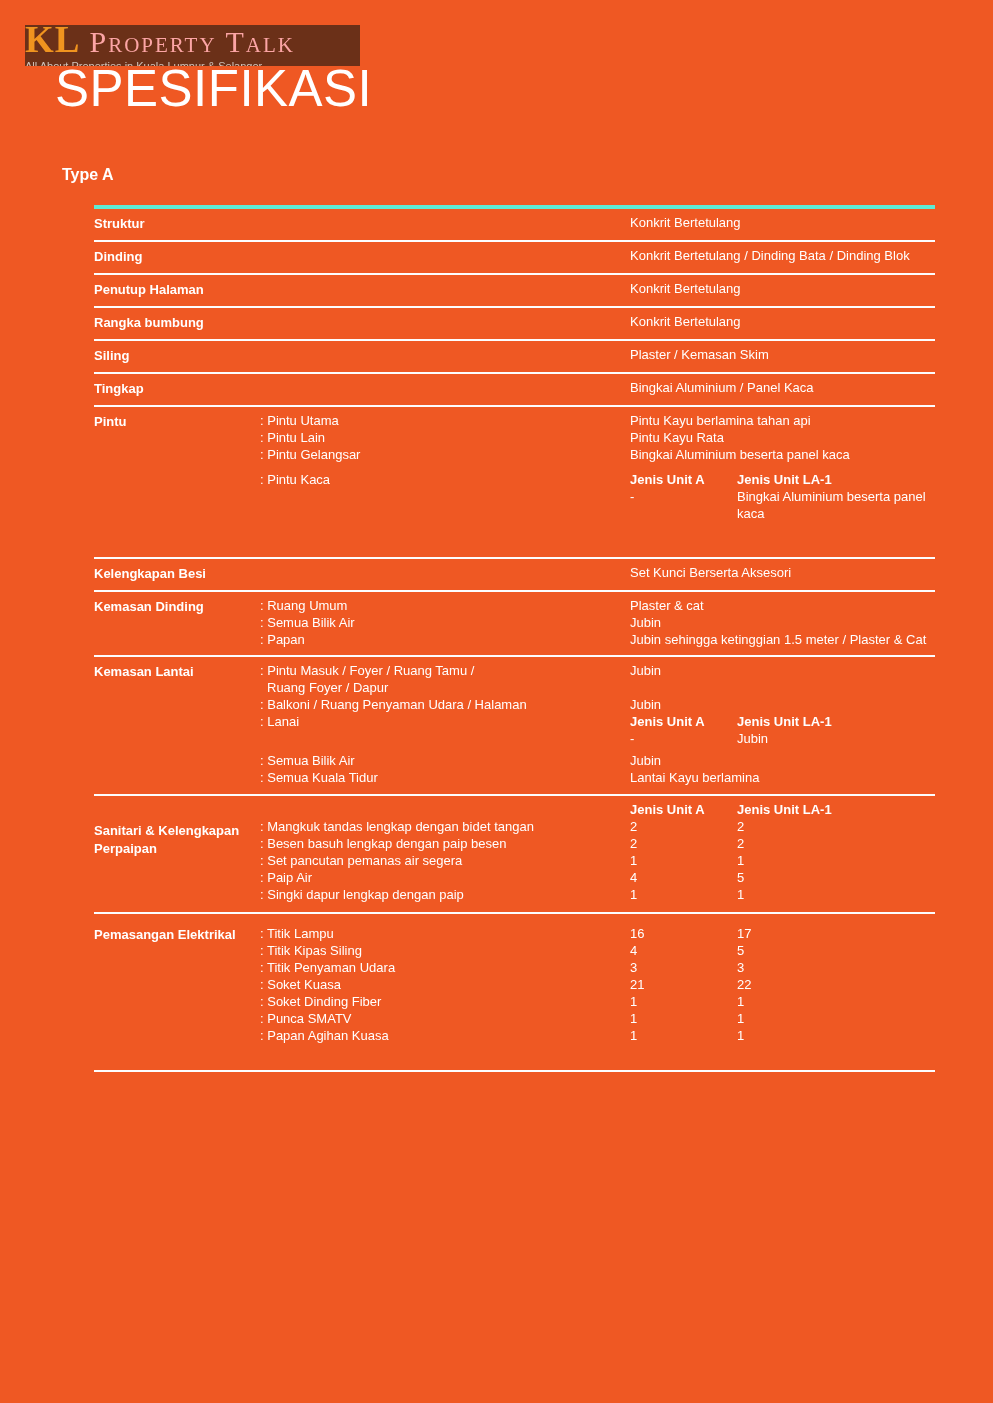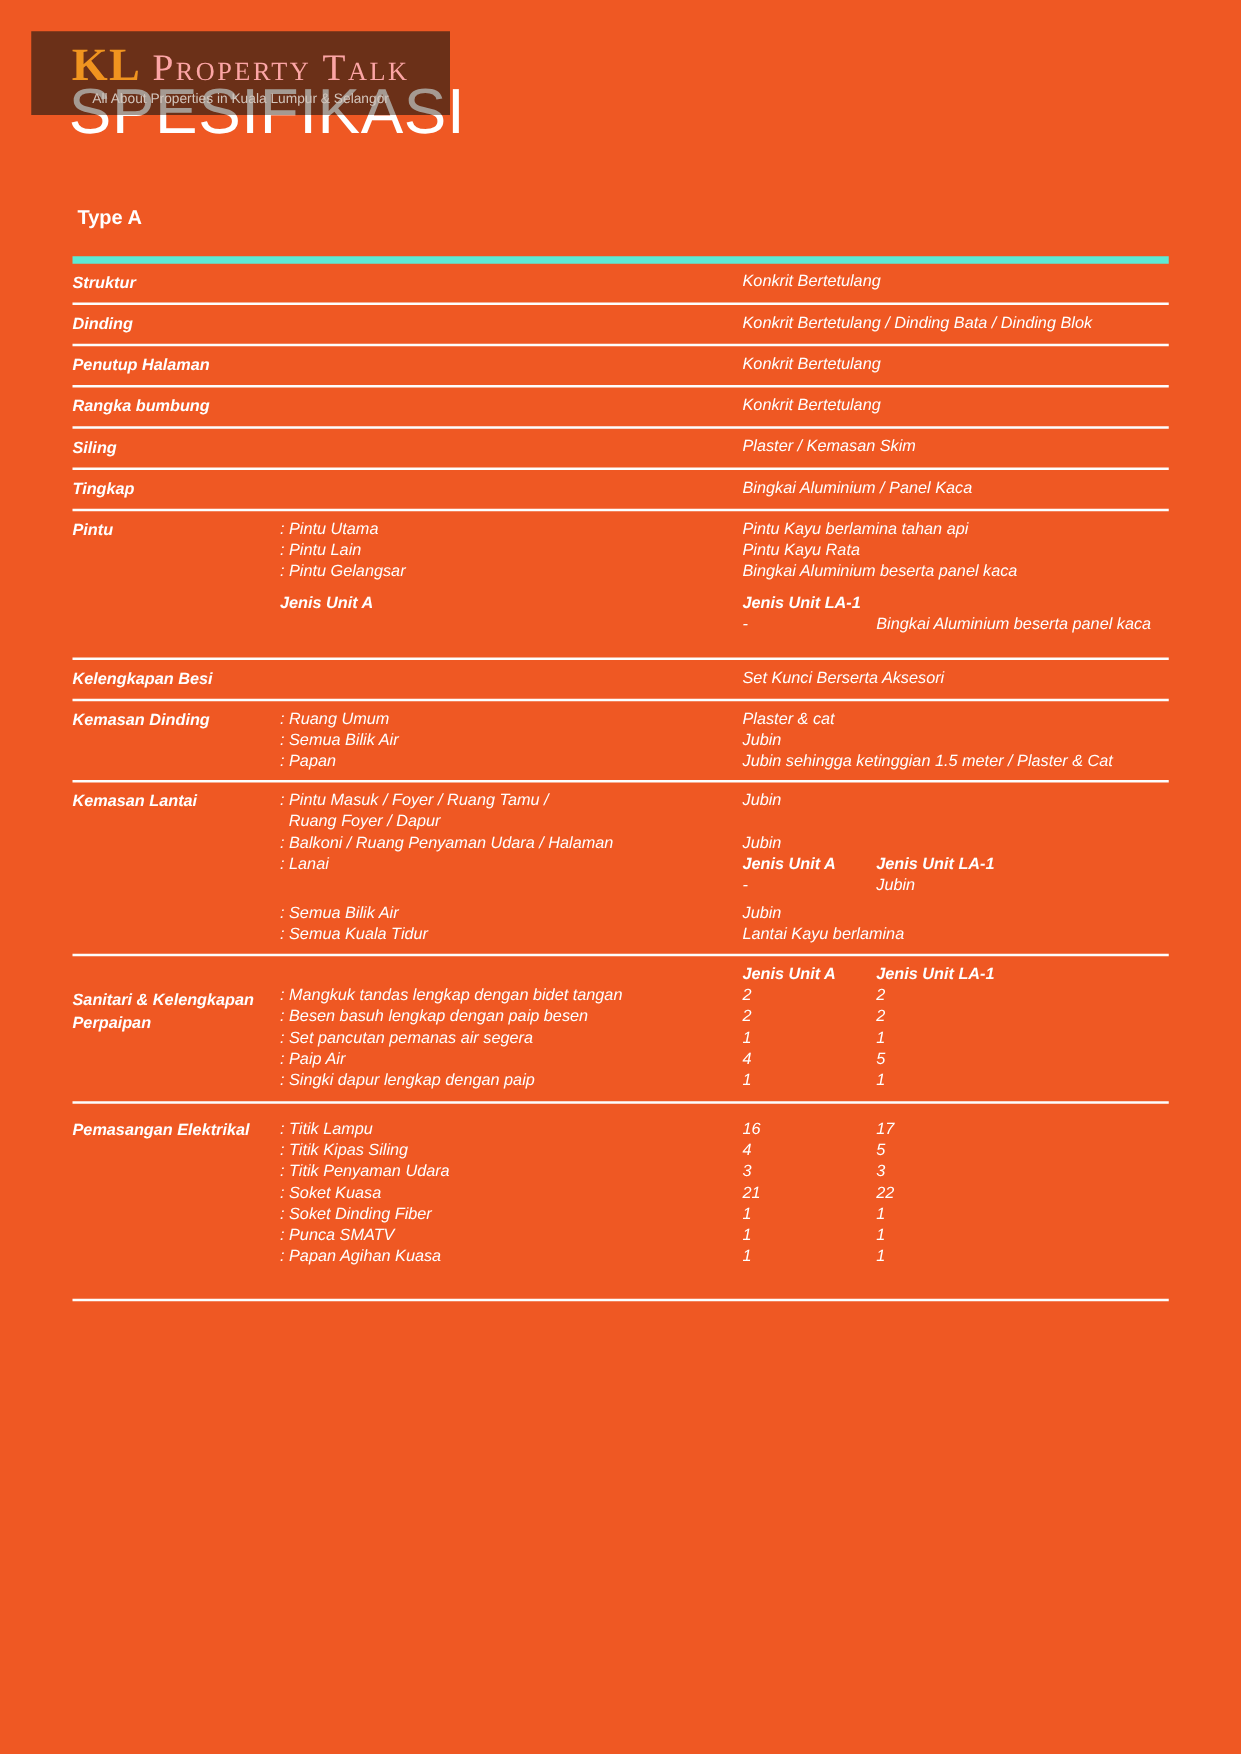--- a/index.html
+++ b/index.html
@@ -13,24 +13,24 @@
   }
 
   
   .header { position: relative; height: 152px; }
   .main-title {
     position: absolute; left: 55px; top: 63px; margin: 0;
     font-size: 51px; line-height: 1; font-weight: 400;
     letter-spacing: 0.5px; color: #fff; white-space: nowrap; z-index: 1;
   }
   .logo {
-    position: absolute; left: 25px; top: 25px; width: 335px; height: 67px;
+    position: absolute; left: 25px; top: 25px; width: 335px; height: 41px;
     background: var(--logo-band, #6B3018);
     z-index: 2; overflow: hidden;
-    display: flex; flex-direction: column; align-items: center; justify-content: center;
+    display: flex; flex-direction: column; justify-content: center;
   }
   .logo-ghost {
     position: absolute; left: 30px; top: 38px; z-index: 0;
     font-size: 51px; line-height: 1; letter-spacing: 0.5px;
     color: #A59A92; white-space: nowrap;
   }
   .logo-main { position: relative; z-index: 1; display: flex; align-items: baseline; gap: 9px; margin-top: 1px; }
   .logo-kl {
     font-family: "Liberation Serif", serif; font-weight: 700;
     font-size: 37px; line-height: 1; letter-spacing: 1px;
@@ -39,38 +39,38 @@
   .logo-pt {
     font-family: "Liberation Serif", serif; font-variant: small-caps;
     font-size: 30px; line-height: 1; letter-spacing: 2px; color: #fca5a5;
   }
   .logo-tagline { position: relative; z-index: 1; font-size: 11px; line-height: 12px; color: #D2C5BC; margin-top: 2px; }
 
   
   .type-title { margin: 14px 0 0 62px; font-size: 16px; font-weight: 700; }
 
   
-  .spec-table { margin: 21px 58px 0 58px; border-top: 6px solid #5eead4; font-size: 13px; font-style: italic; }
+  .spec-table { margin: 21px 58px 0 94px; border-top: 4px solid #5eead4; font-size: 13px; }
   .spec-section {
     display: grid; grid-template-columns: 166px 1fr;
     border-bottom: 2px solid #FDFDFD;
     padding: 5px 0 7px;
   }
   .sec-label { font-weight: 700; padding-top: 1px; }
   .lab-line { line-height: 18px; }
   .sec-label.label-offset { padding-top: 21px; }
   .spec-row { display: grid; grid-template-columns: 370px 107px 1fr; line-height: 17px; }
   .spec-row.gap { margin-top: 8px; }
   .spec-row.gap-sm { margin-top: 5px; }
   .cell.sub2 { padding-left: 7px; }
   .value-span { grid-column: 2 / 4; }
   .unit-header { font-weight: 700; }
 
   
-  [data-name="spec-section-pintu"] { padding-bottom: 19px; }
+  [data-name="spec-section-pintu"] { padding-bottom: 35px; }
   [data-name="spec-section-kemasan-lantai"] { padding-bottom: 8px; }
   [data-name="spec-section-sanitari-perpaipan"] { padding-bottom: 9px; }
   [data-name="spec-section-pemasangan-elektrikal"] { padding-top: 11px; padding-bottom: 26px; }
 </style>
 </head>
 <body>
 
 <div class="header" data-name="page-header">
   <h1 class="main-title" data-name="page-title">SPESIFIKASI</h1>
   <div class="logo" data-name="kl-property-talk-logo">
@@ -169,20 +169,23 @@
           </div>
           <div class="cell value-span" data-name="row-value">Pintu Kayu Rata</div>
         </div>
         <div class="spec-row" data-name="spec-row">
           <div class="cell sub" data-name="row-sub-label">
             <div data-name="row-sub-label-line">: Pintu Gelangsar</div>
           </div>
           <div class="cell value-span" data-name="row-value">Bingkai Aluminium beserta panel kaca</div>
         </div>
         <div class="spec-row gap" data-name="spec-row">
+          <div class="cell sub" data-name="row-sub-label">
+            <div data-name="row-sub-label-line">: Pintu Kaca</div>
+          </div>
           <div class="cell unit-header" data-name="unit-a-header">Jenis Unit A</div>
           <div class="cell unit-header" data-name="unit-la1-header">Jenis Unit LA-1</div>
         </div>
         <div class="spec-row" data-name="spec-row">
           <div class="cell sub" data-name="row-sub-label"></div>
           <div class="cell" data-name="unit-a-value">-</div>
           <div class="cell" data-name="unit-la1-value">Bingkai Aluminium beserta panel kaca</div>
         </div>
       </div>
     </div>

